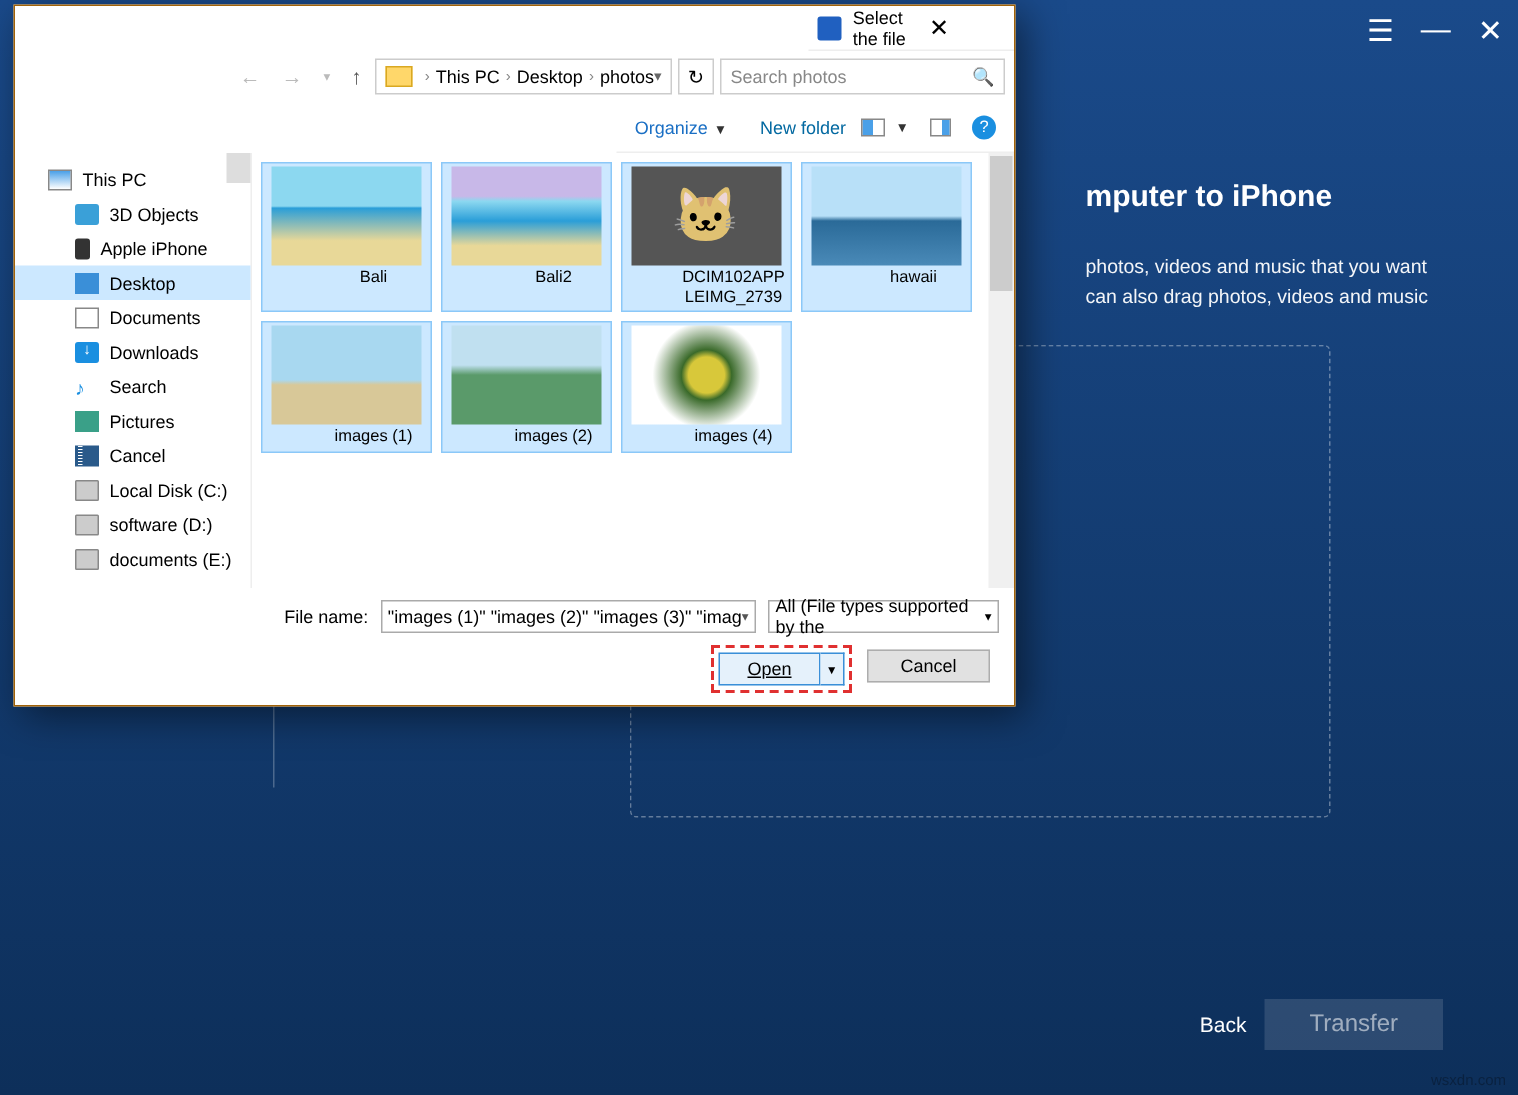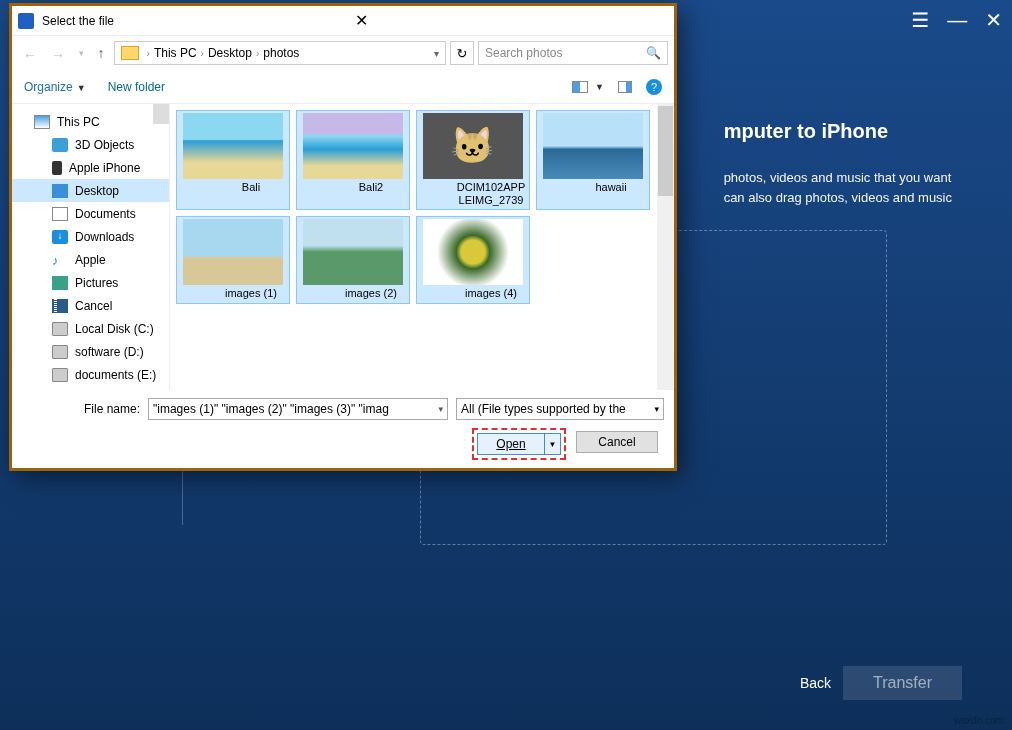--- a/index.html
+++ b/index.html
@@ -12,21 +12,21 @@
 .app-content { position: absolute; top: 120px; right: 60px; color: #fff; }
 .app-content h2 { font-size: 20px; font-weight: 600; margin-bottom: 25px; }
 .app-content p { font-size: 13px; line-height: 1.5; opacity: 0.95; }
 .drop-zone { position: absolute; top: 230px; left: 420px; right: 125px; bottom: 185px; border: 1px dashed rgba(255,255,255,0.35); border-radius: 4px; }
 .app-footer { position: absolute; bottom: 30px; right: 50px; display: flex; gap: 0; align-items: center; }
 .btn-back { background: transparent; color: #fff; border: none; font-size: 14px; padding: 8px 12px; }
 .btn-transfer { background: rgba(255,255,255,0.13); color: rgba(255,255,255,0.55); border: none; padding: 8px 30px; font-size: 16px; }
 .app-sidebar-line { position: absolute; top: 65px; left: 182px; width: 1px; height: 460px; background: rgba(255,255,255,0.25); }
 
 
-.dialog { position: absolute; top: 3px; left: 9px; width: 668px; height: 468px; background: #fff; border: 3px solid #a16207; box-shadow: 6px 6px 25px rgba(0,0,0,0.5); display: flex; flex-direction: column; }
+.dialog { position: absolute; top: 3px; left: 9px; width: 668px; height: 468px; background: #fff; border: 1px solid #a16207; box-shadow: 6px 6px 25px rgba(0,0,0,0.5); display: flex; flex-direction: column; align-items: flex-end; }
 .dlg-title { display: flex; align-items: center; height: 30px; padding: 0 6px; border-bottom: 1px solid #eee; }
 .dlg-title .ico { width: 16px; height: 16px; background: #2060c0; margin-right: 8px; border-radius: 2px; }
 .dlg-title span { font-size: 12px; flex: 1; }
 .dlg-title .close { font-size: 16px; padding: 0 8px; cursor: default; }
 
 .dlg-nav { display: flex; align-items: center; height: 34px; padding: 0 6px; gap: 4px; }
 .nav-arrow { font-size: 14px; color: #555; padding: 2px 5px; }
 .nav-arrow.disabled { color: #bbb; }
 .breadcrumb { flex: 1; display: flex; align-items: center; border: 1px solid #ccc; height: 24px; padding: 0 2px; font-size: 12px; }
 .breadcrumb .folder-ico { width: 18px; height: 14px; background: #ffd76a; border: 1px solid #d9a822; margin: 0 4px; }
@@ -86,21 +86,21 @@
 .t-i2 { background: linear-gradient(#c0e0f0 40%,#5a9a6a 50%); }
 .t-i3 { background: linear-gradient(#e8e8f0 50%,#8ab8d8 55%); }
 .t-i4 { background: radial-gradient(circle at 50% 50%, #d8c83a 20%, #3a6a2a 28%, #fff 60%); }
 .t-i5 { background: linear-gradient(#d8e8f0,#a8c8e0); }
 
 .dlg-bottom { padding: 8px 10px; }
 .fn-row { display: flex; align-items: center; gap: 8px; margin-bottom: 8px; }
 .fn-label { font-size: 12px; width: 118px; text-align: right; }
 .fn-input { flex: 1; border: 1px solid #aaa; height: 22px; padding: 0 4px; font-size: 12px; display: flex; align-items: center; }
 .fn-input .dd { margin-left: auto; font-size: 9px; color: #555; }
-.ft-select { width: 208px; border: 1px solid #aaa; height: 22px; padding: 0 4px; font-size: 12px; display: flex; align-items: center; }
+.ft-select { width: 154px; border: 1px solid #aaa; height: 22px; padding: 0 4px; font-size: 12px; display: flex; align-items: center; }
 .ft-select .dd { margin-left: auto; font-size: 9px; }
 .btn-row { display: flex; justify-content: flex-end; gap: 10px; padding-right: 6px; }
 .btn-open-wrap { border: 2px dashed #e03030; padding: 3px; display: flex; }
 .btn-open { background: #e5f1fb; border: 1px solid #3a8fd8; width: 68px; height: 22px; font-size: 12px; display: flex; align-items: center; justify-content: center; }
 .btn-open-dd { background: #e5f1fb; border: 1px solid #3a8fd8; border-left: none; width: 16px; height: 22px; font-size: 8px; display: flex; align-items: center; justify-content: center; }
 .btn-cancel { background: #e1e1e1; border: 1px solid #adadad; width: 82px; height: 22px; font-size: 12px; margin-top: 3px; }
 .watermark { position: absolute; bottom: 4px; right: 8px; font-size: 10px; color: rgba(0,0,0,0.3); }
 </style>
 </head>
 <body>
@@ -189,21 +189,21 @@
       <div class="tree-item indent">
           <span class="ti-ico ico-doc"></span>
           <span>Documents</span>
         </div>
       <div class="tree-item indent">
           <span class="ti-ico ico-down"></span>
           <span>Downloads</span>
         </div>
       <div class="tree-item indent">
           <span class="ti-ico ico-music"></span>
-          <span>Apple</span>
+          <span>Search</span>
         </div>
       <div class="tree-item indent">
           <span class="ti-ico ico-pic"></span>
           <span>Pictures</span>
         </div>
       <div class="tree-item indent">
           <span class="ti-ico ico-vid"></span>
           <span>Cancel</span>
         </div>
       <div class="tree-item indent">

